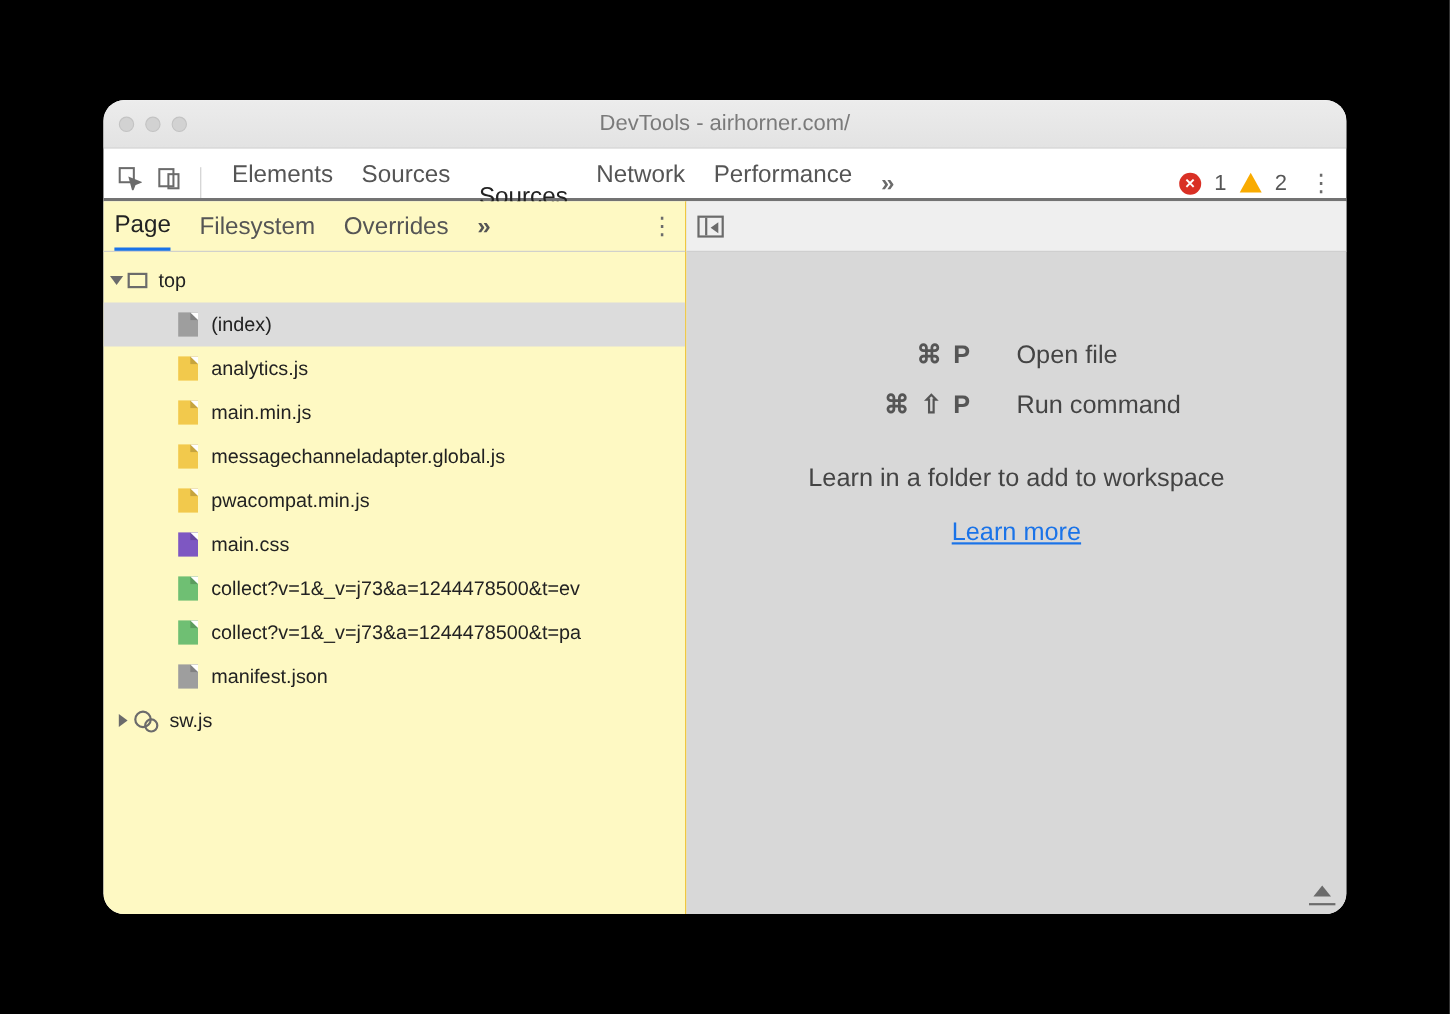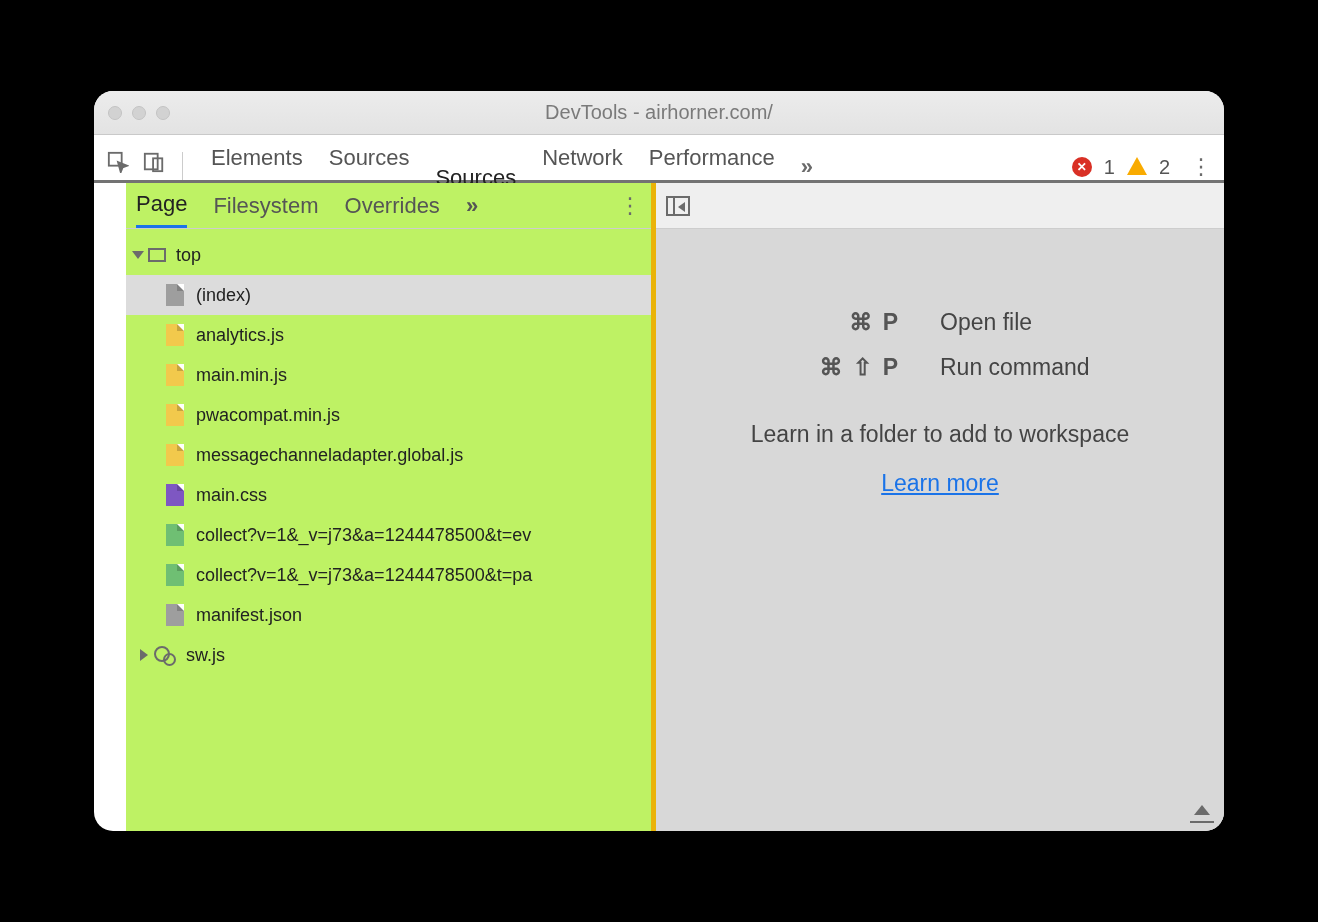--- a/index.html
+++ b/index.html
@@ -67,23 +67,22 @@
   .badge-warn {
     width: 0; height: 0; border-left: 10px solid transparent; border-right: 10px solid transparent;
     border-bottom: 18px solid #f9ab00; position: relative; top: -1px;
   }
   .badge-count { font-size: 20px; color: #555; }
   .kebab { font-size: 22px; color: #6b6b6b; margin-left: 8px; }
 
   
   .body { flex: 1; display: flex; min-height: 0; }
   .left {
-    width: 530px; border-right: 5px solid #eab308; display: flex; flex-direction: column;
-    background: #bef264;
-    margin-left: 32px;
+    width: 530px; border-right: 1px solid #eab308; display: flex; flex-direction: column;
+    background: #fef9c3;
   }
   .right { flex: 1; display: flex; flex-direction: column; background: #d8d8d8; position: relative; }
 
   
   .subtabbar {
     height: 46px; display: flex; align-items: center; border-bottom: 1px solid #cdcdcd;
     padding: 0 10px; font-size: 22px; color: #555;
   }
   .subtabs { display: flex; gap: 26px; height: 100%; }
   .subtab { display: flex; align-items: center; height: 100%; cursor: pointer; }
@@ -97,21 +96,21 @@
     height: 40px; display: flex; align-items: center; padding-left: 8px;
     white-space: nowrap; overflow: hidden; text-overflow: ellipsis; cursor: pointer;
   }
   .row.selected { background: #dcdcdc; }
   .arrow {
     width: 0; height: 0; display: inline-block; margin-right: 6px;
     border-top: 6px solid transparent; border-bottom: 6px solid transparent;
     border-left: 8px solid #6b6b6b;
   }
   .arrow.down { transform: rotate(90deg); }
-  .indent2 { padding-left: 40px; }
+  .indent2 { padding-left: 68px; }
   .frame-icon {
     width: 18px; height: 14px; border: 2px solid #6b6b6b; display: inline-block; margin-right: 10px;
   }
   .file-icon {
     width: 18px; height: 22px; display: inline-block; margin-right: 12px; position: relative;
     background: #9e9e9e;
   }
   .file-icon::after {
     content: ""; position: absolute; right: 0; top: 0; width: 0; height: 0;
     border-top: 7px solid #fff; border-left: 7px solid rgba(0,0,0,.18);
@@ -239,25 +238,25 @@
             <div class="row indent2">
               <span class="file-icon js"></span>
               <span>analytics.js</span>
             </div>
             <div class="row indent2">
               <span class="file-icon js"></span>
               <span>main.min.js</span>
             </div>
             <div class="row indent2">
               <span class="file-icon js"></span>
+              <span>messagechanneladapter.global.js</span>
+            </div>
+            <div class="row indent2">
+              <span class="file-icon js"></span>
               <span>pwacompat.min.js</span>
-            </div>
-            <div class="row indent2">
-              <span class="file-icon js"></span>
-              <span>messagechanneladapter.global.js</span>
             </div>
             <div class="row indent2">
               <span class="file-icon css"></span>
               <span>main.css</span>
             </div>
             <div class="row indent2">
               <span class="file-icon net"></span>
               <span>collect?v=1&amp;_v=j73&amp;a=1244478500&amp;t=ev</span>
             </div>
             <div class="row indent2">

